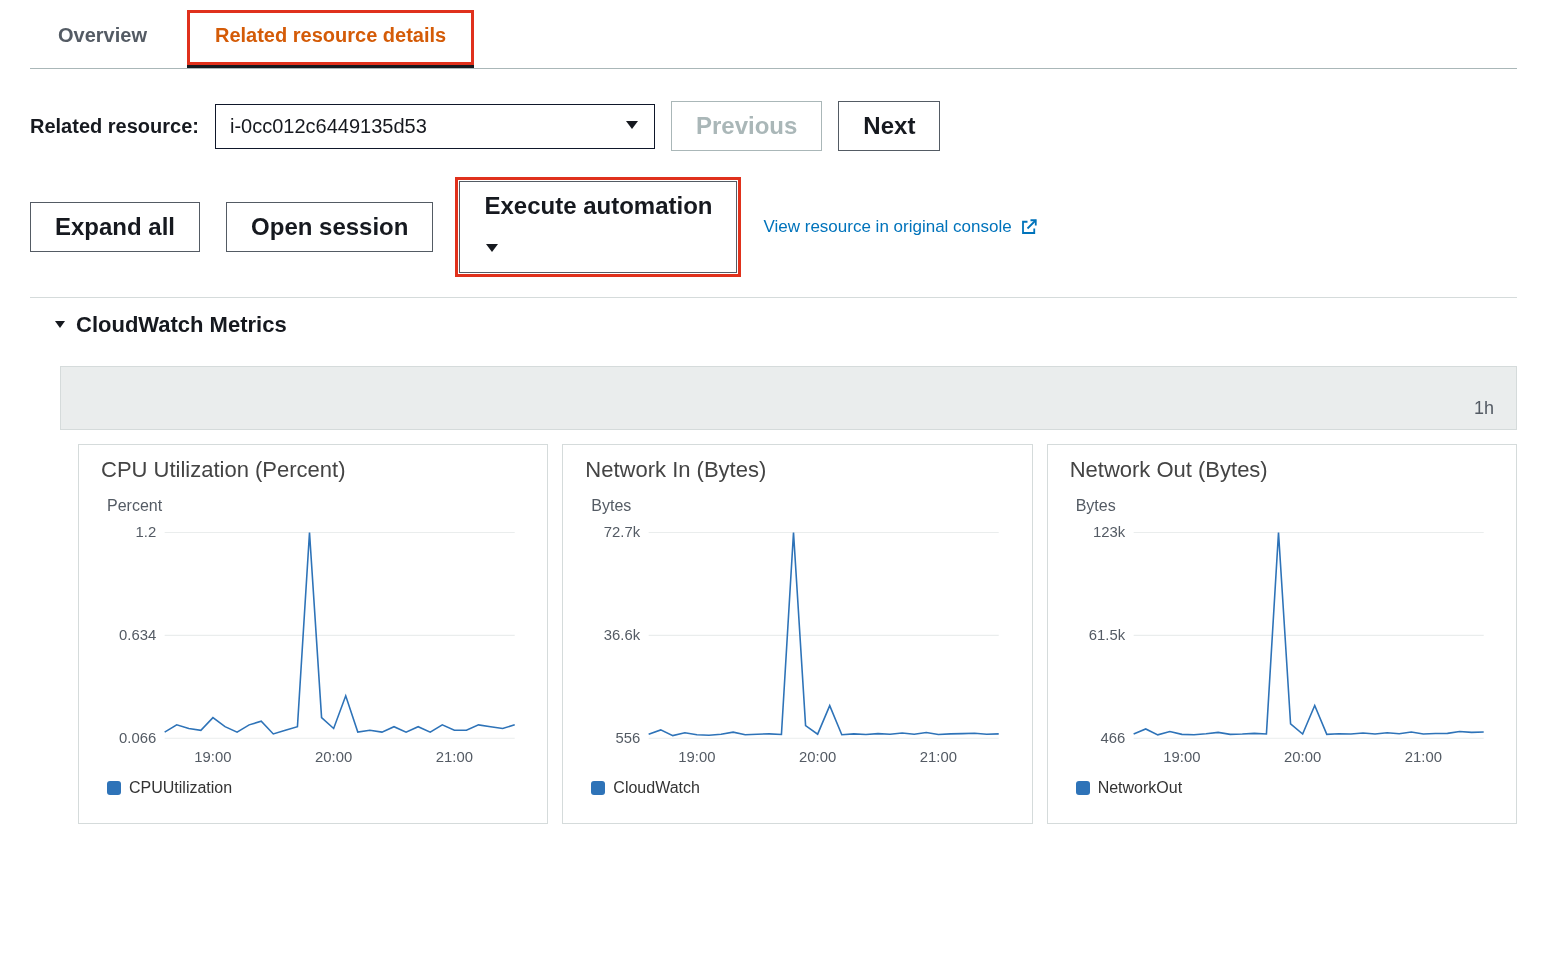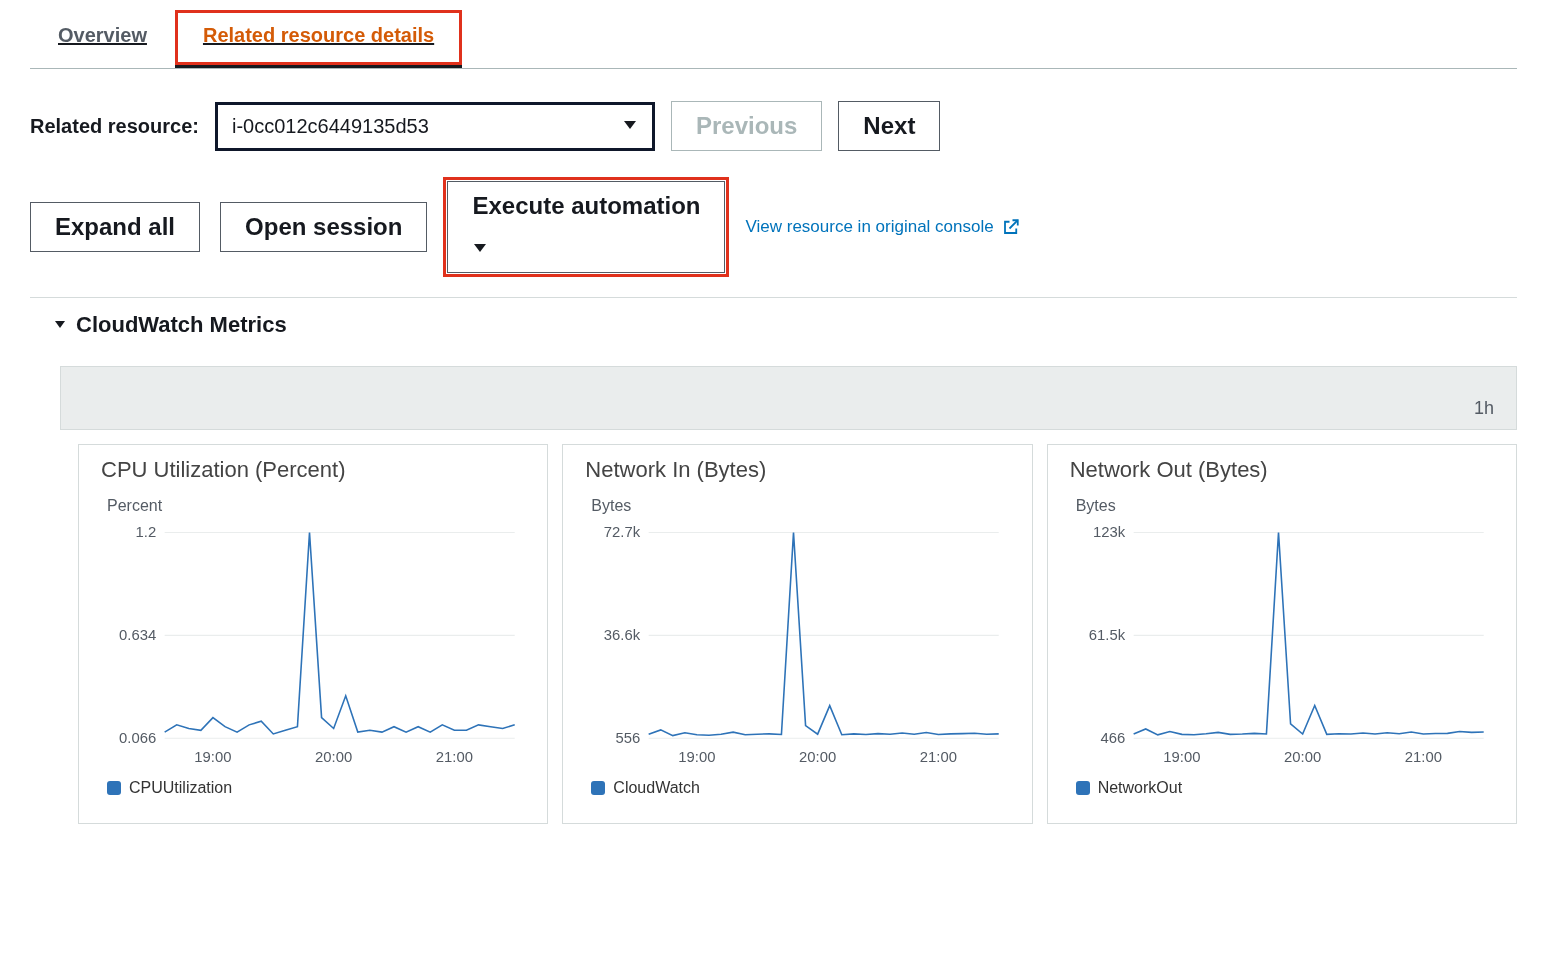--- a/index.html
+++ b/index.html
@@ -8,23 +8,22 @@
     background: #ffffff;
     color: #16191f;
     padding: 10px 0 0 0;
   }
   .frame {
     margin: 0 30px;
   }
   .tabs {
     display: flex;
     border-bottom: 1px solid #aab7b8;
-    gap: 0;
+    gap: 12px;
     padding-left: 0;
-    text-decoration: underline;
   }
   .tab {
     padding: 14px 28px 18px 28px;
     font-size: 20px;
     font-weight: 700;
     color: #545b64;
     cursor: pointer;
     border-bottom: 3px solid transparent;
     position: relative;
   }
@@ -50,21 +49,21 @@
     margin-top: 32px;
   }
   .row-label {
     font-size: 20px;
     font-weight: 700;
   }
   .select {
     position: relative;
     display: inline-flex;
     align-items: center;
-    border: 3px solid #0f172a;
+    border: 1px solid #0f172a;
     padding: 10px 14px;
     font-size: 20px;
     min-width: 440px;
     background: #fff;
     cursor: pointer;
   }
   .select .caret {
     margin-left: auto;
   }
   .btn {
@@ -93,21 +92,21 @@
   .btn-highlight::after {
     content: "";
     position: absolute;
     top: -4px; left: -4px; right: -4px; bottom: -4px;
     border: 3px solid #e0311c;
     pointer-events: none;
   }
   .actions-row {
     display: flex;
     align-items: center;
-    gap: 20px;
+    gap: 26px;
     margin-top: 30px;
   }
   .link {
     color: #0073bb;
     font-size: 17px;
     text-decoration: none;
     cursor: pointer;
     display: inline-flex;
     align-items: center;
     gap: 8px;

